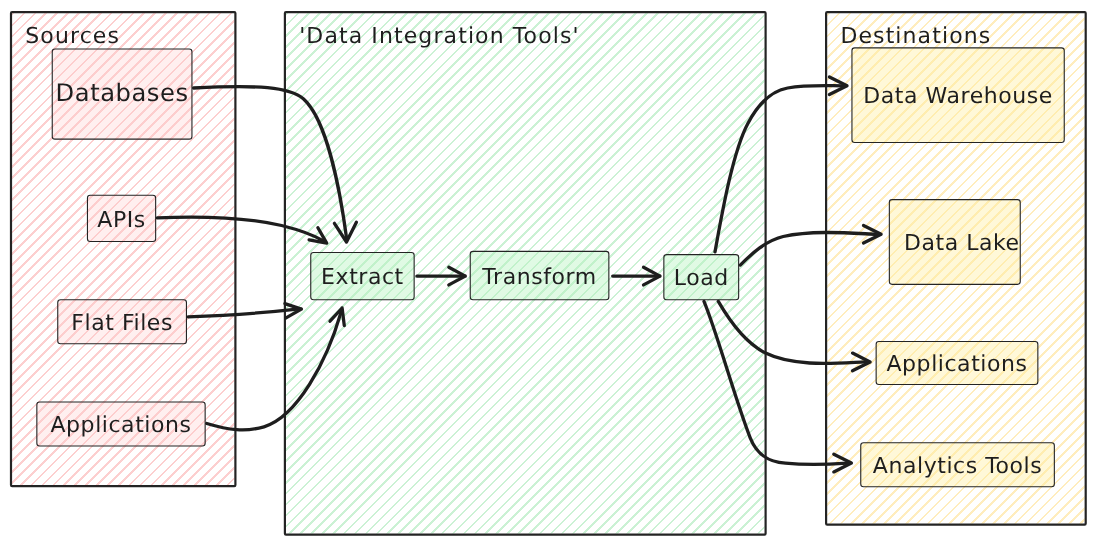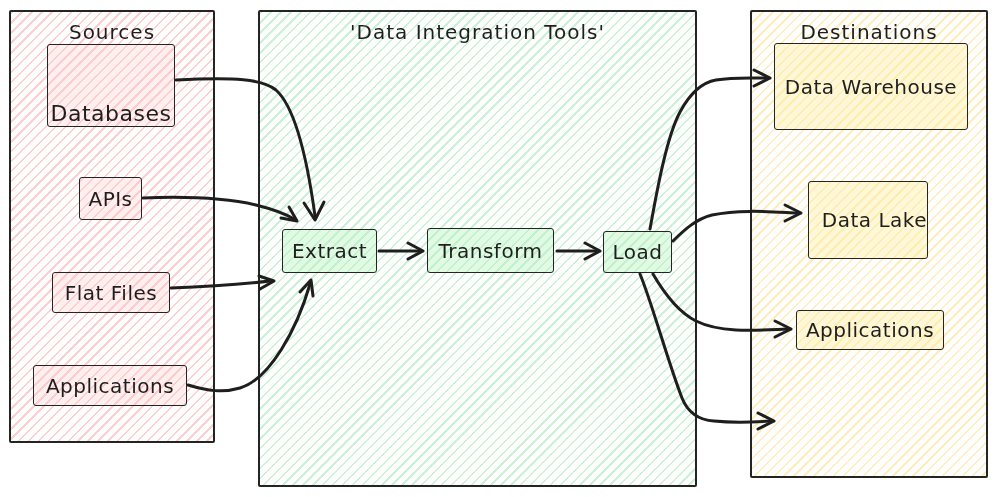--- a/index.html
+++ b/index.html
@@ -1,21 +1,21 @@
 <!DOCTYPE html>
 <html><head>
 <meta charset="utf-8">
 <style>
   html,body{margin:0;padding:0;background:#ffffff;}
   .canvas{
     position:relative;width:1000px;height:497px;background:#ffffff;overflow:hidden;
     font-family:"DejaVu Sans",sans-serif;color:#1e1e1e;
   }
   .panel{position:absolute;border:2px solid #242424;border-radius:2px;box-sizing:border-box;}
-  .panel-title{position:absolute;top:8px;left:0;width:100%;text-align:center;
+  .panel-title{position:absolute;top:8px;left:12px;width:100%;text-align:left;
     font-size:20px;letter-spacing:1px;color:#1e1e1e;white-space:nowrap;}
   .hatch-red{background:
     repeating-linear-gradient(135deg, rgba(250,160,160,.50) 0 1.7px, rgba(0,0,0,0) 1.7px 7px);}
   .hatch-green{background:
     repeating-linear-gradient(135deg, rgba(140,225,160,.45) 0 1.7px, rgba(0,0,0,0) 1.7px 7px);}
   .hatch-yellow{background:
     repeating-linear-gradient(135deg, rgba(255,215,110,.45) 0 1.7px, rgba(0,0,0,0) 1.7px 7px);}
   .node{position:absolute;border:1.8px solid #242424;border-radius:3px;box-sizing:border-box;
     display:flex;align-items:center;justify-content:center;
     font-size:20px;letter-spacing:.5px;white-space:nowrap;}
@@ -27,21 +27,21 @@
   .arrows path{fill:none;stroke:#1e1e1e;stroke-width:3;stroke-linecap:round;stroke-linejoin:round;}
 </style>
 </head>
 <body>
 
 <div class="canvas">
 
   <div class="panel hatch-red" style="left:9px;top:10px;width:206px;height:433px;">
     <div class="panel-title">Sources</div>
   </div>
-  <div class="node red big" style="left:47px;top:44px;width:128px;height:83px;align-items:flex-end;">
+  <div class="node red big" style="left:47px;top:44px;width:128px;height:83px;">
     <span>Databases</span>
   </div>
   <div class="node red" style="left:79px;top:177px;width:63px;height:43px;">
     <span>APIs</span>
   </div>
   <div class="node red" style="left:52px;top:272px;width:118px;height:41px;justify-content:center;">
     <span>Flat Files</span>
   </div>
   <div class="node red" style="left:33px;top:365px;width:154px;height:41px;">
     <span>Applications</span>
@@ -64,20 +64,23 @@
     <div class="panel-title">Destinations</div>
   </div>
   <div class="node yellow" style="left:774px;top:43px;width:194px;height:87px;">
     <span>Data Warehouse</span>
   </div>
   <div class="node yellow" style="left:808px;top:181px;width:120px;height:78px;justify-content:flex-end;">
     <span>Data Lake</span>
   </div>
   <div class="node yellow" style="left:796px;top:310px;width:148px;height:40px;">
     <span>Applications</span>
+  </div>
+  <div class="node yellow" style="left:782px;top:402px;width:177px;height:41px;">
+    <span>Analytics Tools</span>
   </div>
 
   <svg class="arrows" width="1000" height="497" viewBox="0 0 1000 497">
     <g>
       <path d="M 176 80 C 235 77 263 79 276 90 C 297 109 309 172 315 216"></path>
       <path d="M 315 220 L 304 203 M 315 220 L 324 202"></path>
     </g>
     <g>
       <path d="M 143 198 C 192 196 230 199 256 205 C 272 209 284 213 294 219"></path>
       <path d="M 297 221 L 281 218 M 297 221 L 289 207"></path>

